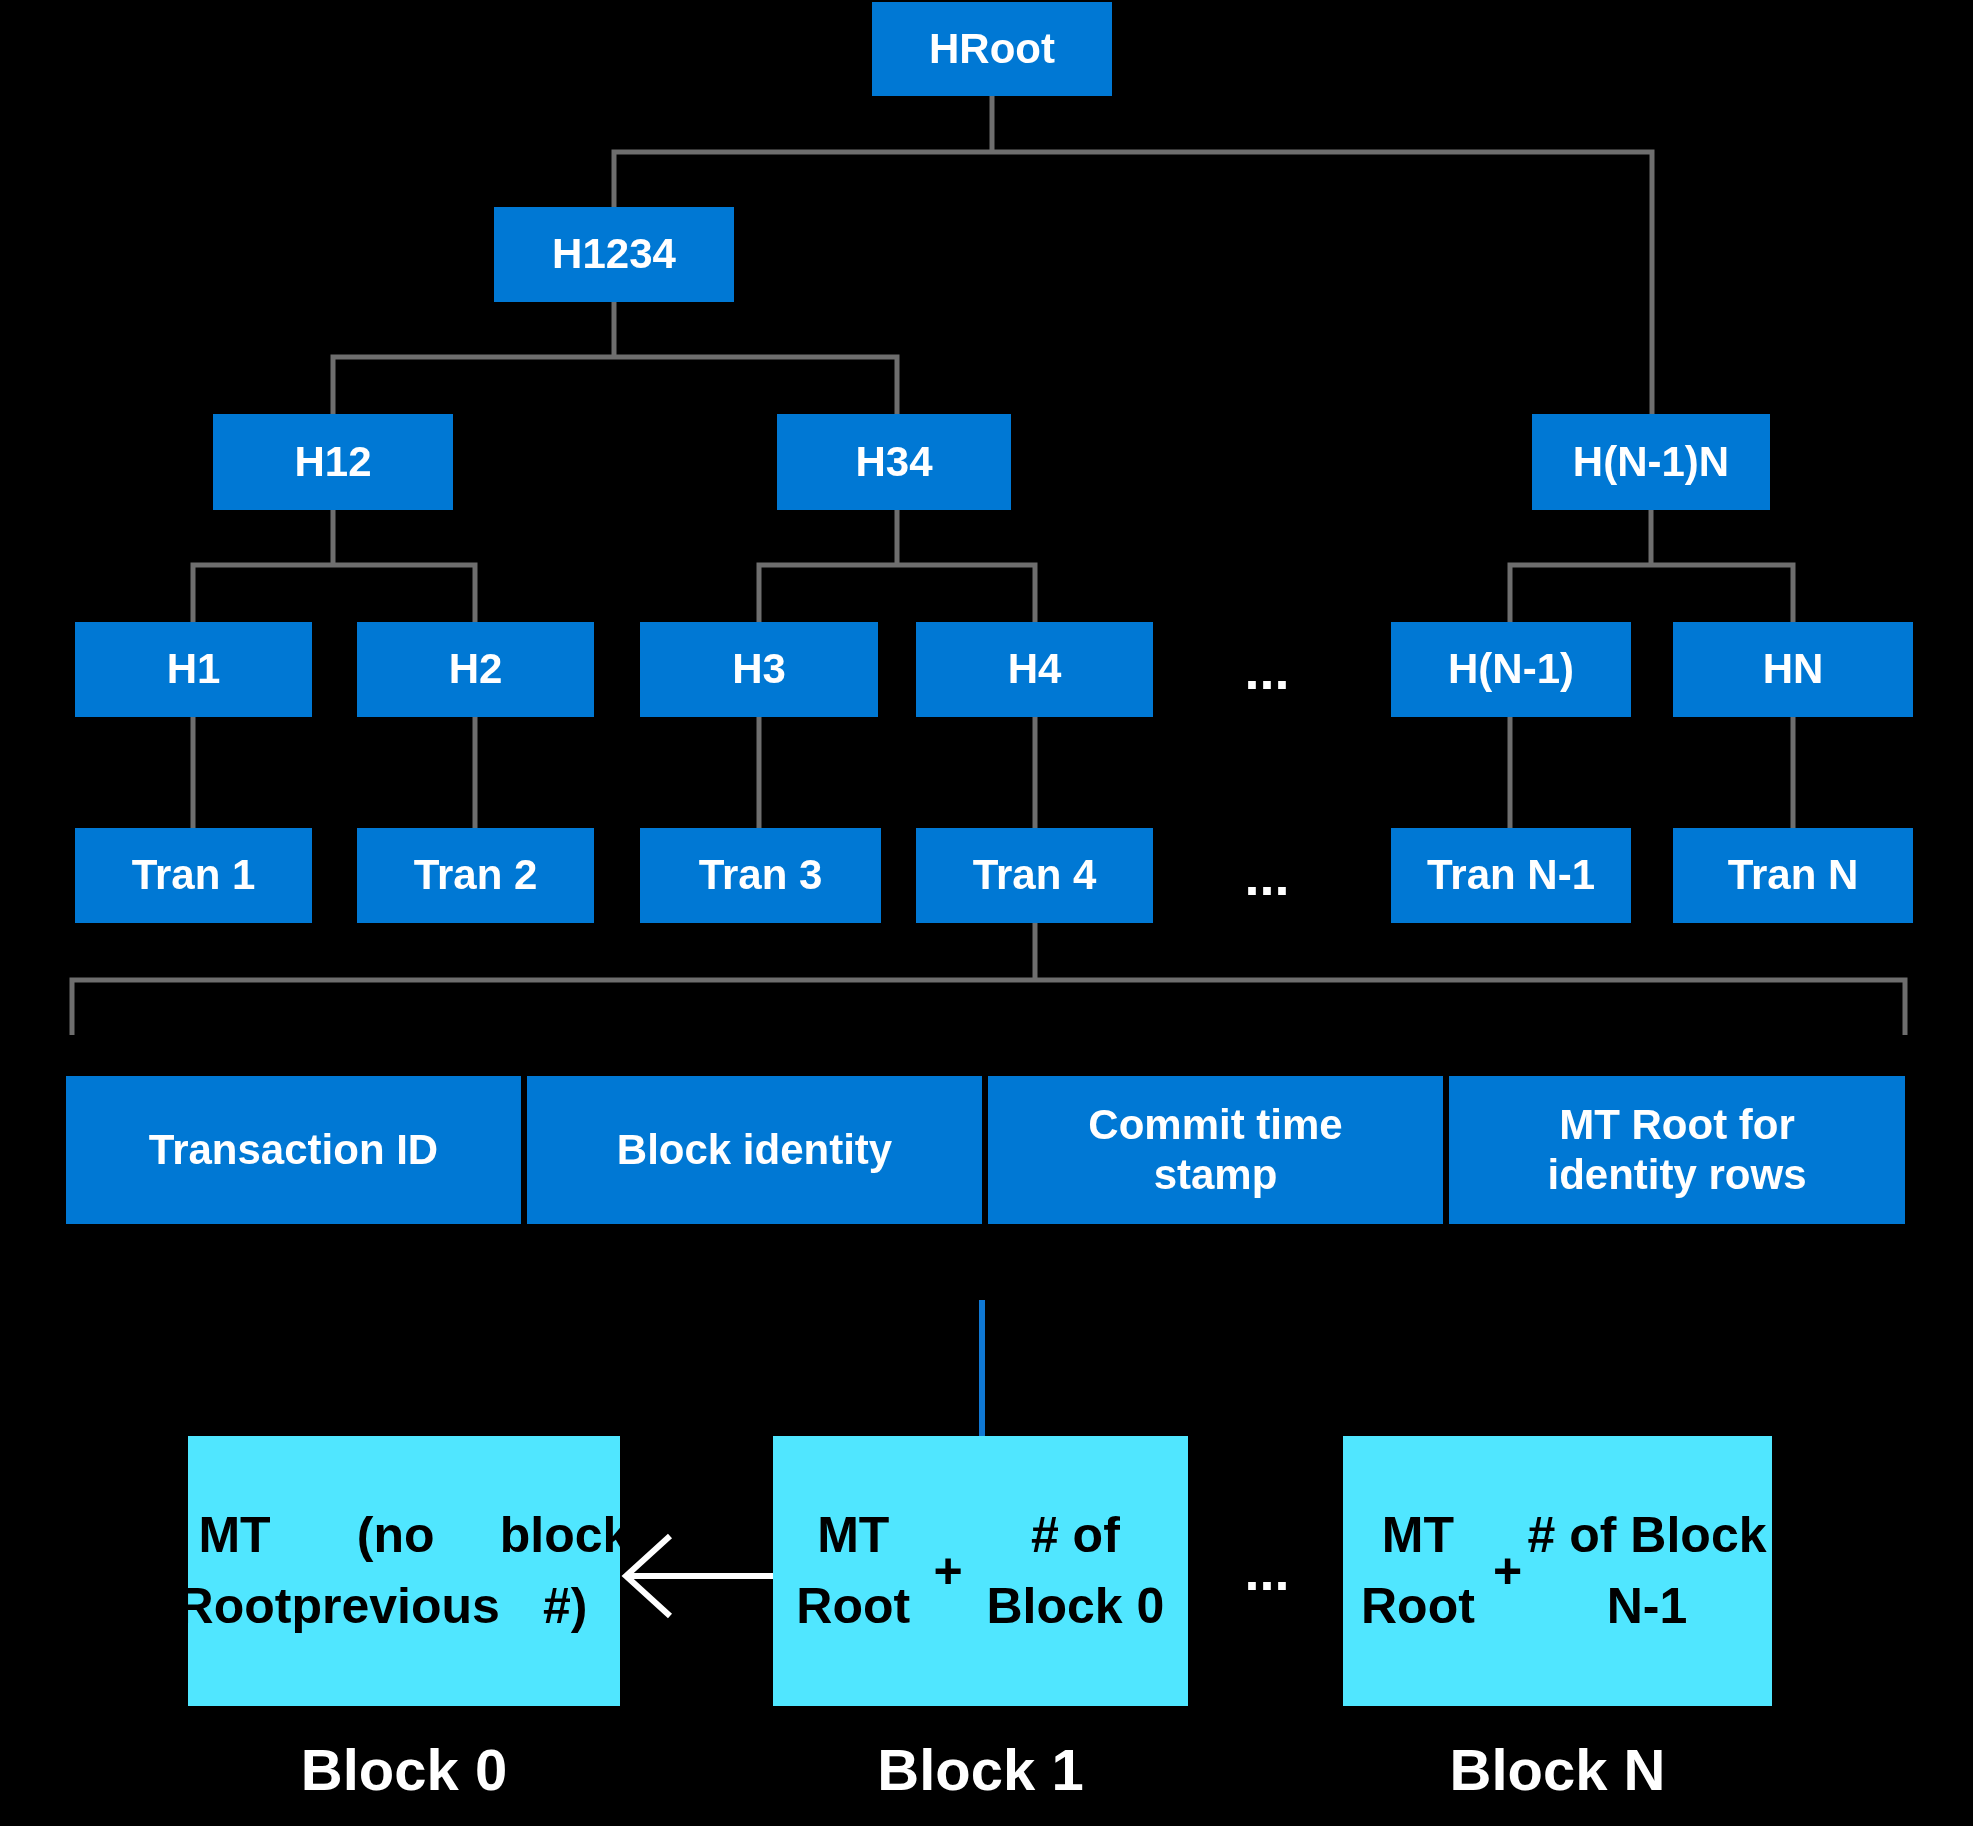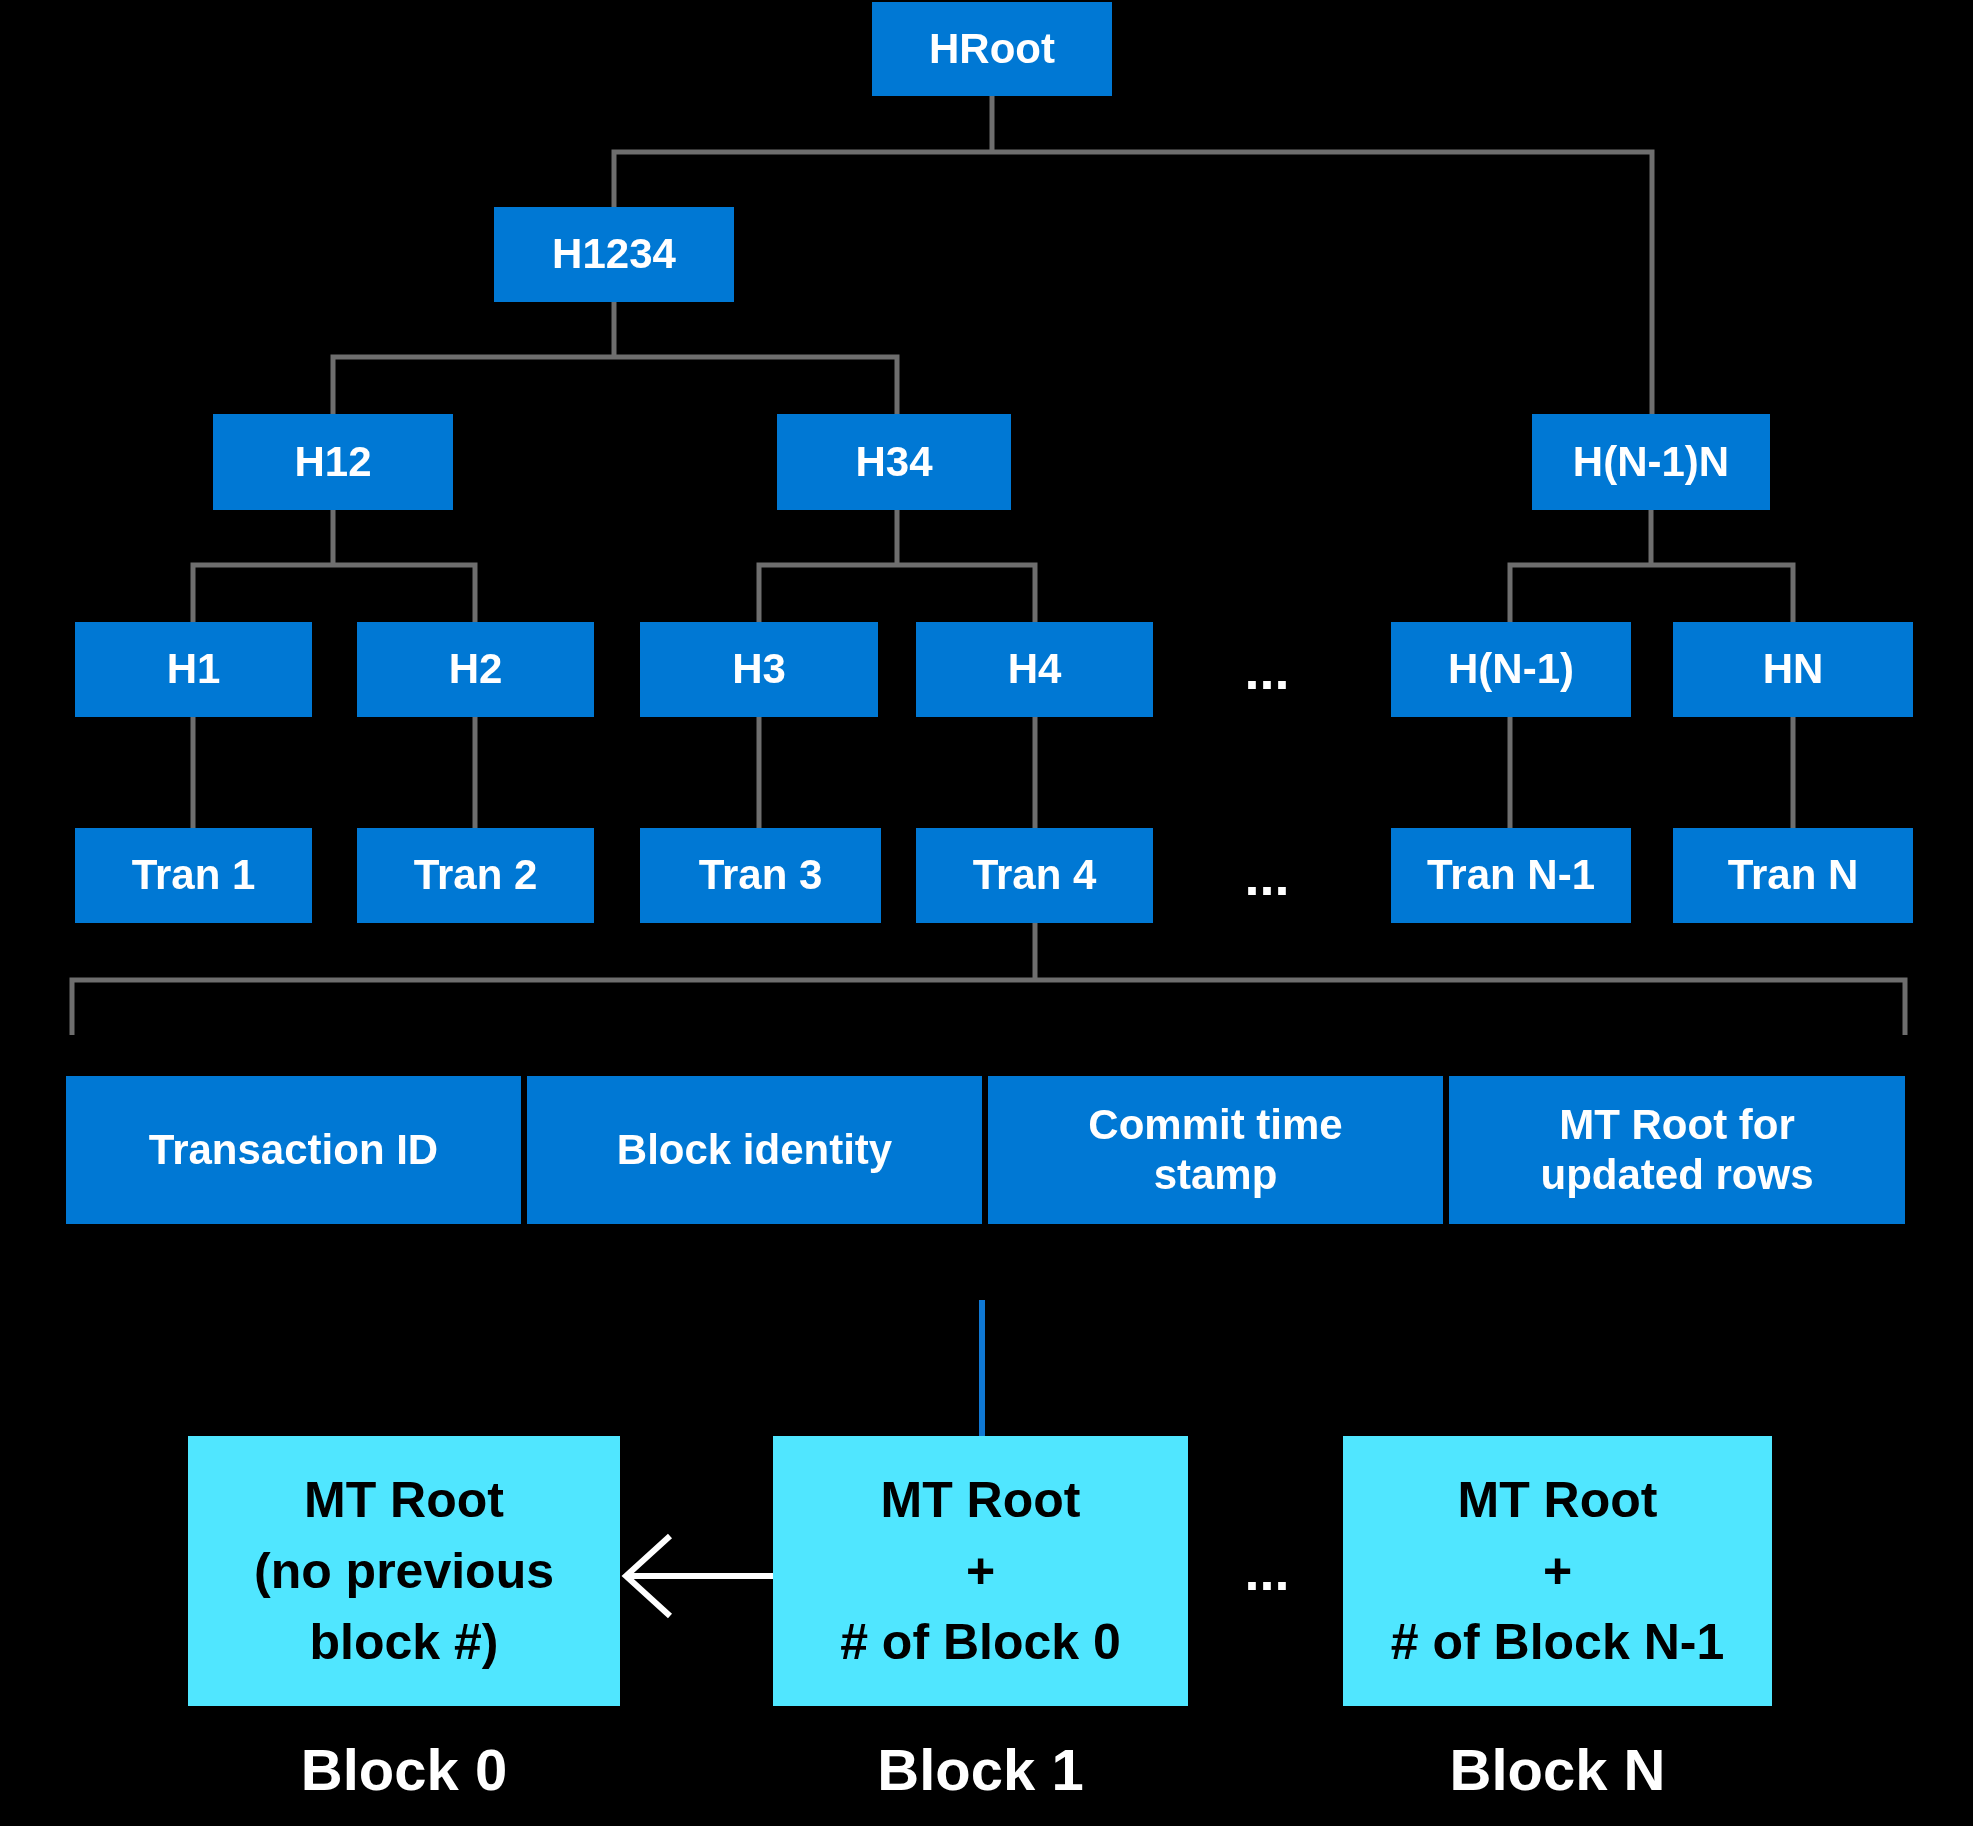--- a/index.html
+++ b/index.html
@@ -18,21 +18,21 @@
     display:flex; align-items:center; justify-content:center;
     font-size:42px; font-weight:bold; line-height:1.1; text-align:center;
   }
   .cell{
     position:absolute; background:var(--record-fill); color:var(--node-text);
     display:flex; flex-direction:column; align-items:center; justify-content:center;
     font-size:42px; font-weight:bold; line-height:1.2; text-align:center;
   }
   .block{
     position:absolute; background:var(--block-fill); color:var(--block-text);
-    display:flex; flex-direction:column; align-items:center; justify-content:center;
+    display:flex; align-items:center; justify-content:center;
     font-size:50px; font-weight:bold; line-height:1.42; text-align:center;
   }
   .block-label{
     position:absolute; color:var(--block-label-text);
     display:flex; align-items:center; justify-content:center;
     font-size:58px; font-weight:bold; text-align:center;
   }
   .dots{
     position:absolute; color:#ffffff; display:flex; align-items:center; justify-content:center;
     font-size:54px; font-weight:bold;
@@ -89,21 +89,21 @@
   <div class="cell" style="left:527px;top:1076px;width:455px;height:148px">
     <span>Block identity</span>
     <span></span>
   </div>
   <div class="cell" style="left:988px;top:1076px;width:455px;height:148px">
     <span>Commit time</span>
     <span>stamp</span>
   </div>
   <div class="cell" style="left:1449px;top:1076px;width:456px;height:148px">
     <span>MT Root for</span>
-    <span>updated rows</span>
+    <span>identity rows</span>
   </div>
 
   <div class="block" style="left:188px;top:1436px;width:432px;height:270px">
     <div>MT Root</div>
     <div>(no previous</div>
     <div>block #)</div>
   </div>
   <div class="block" style="left:773px;top:1436px;width:415px;height:270px">
     <div>MT Root</div>
     <div>+</div>

